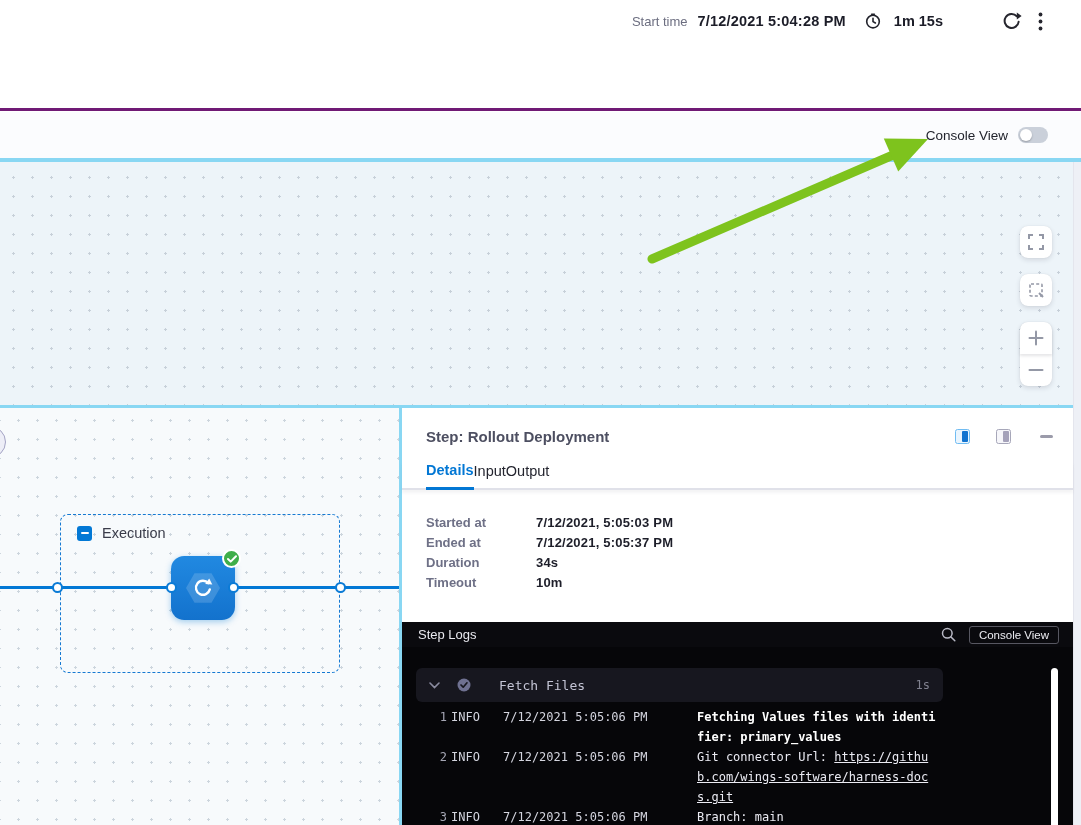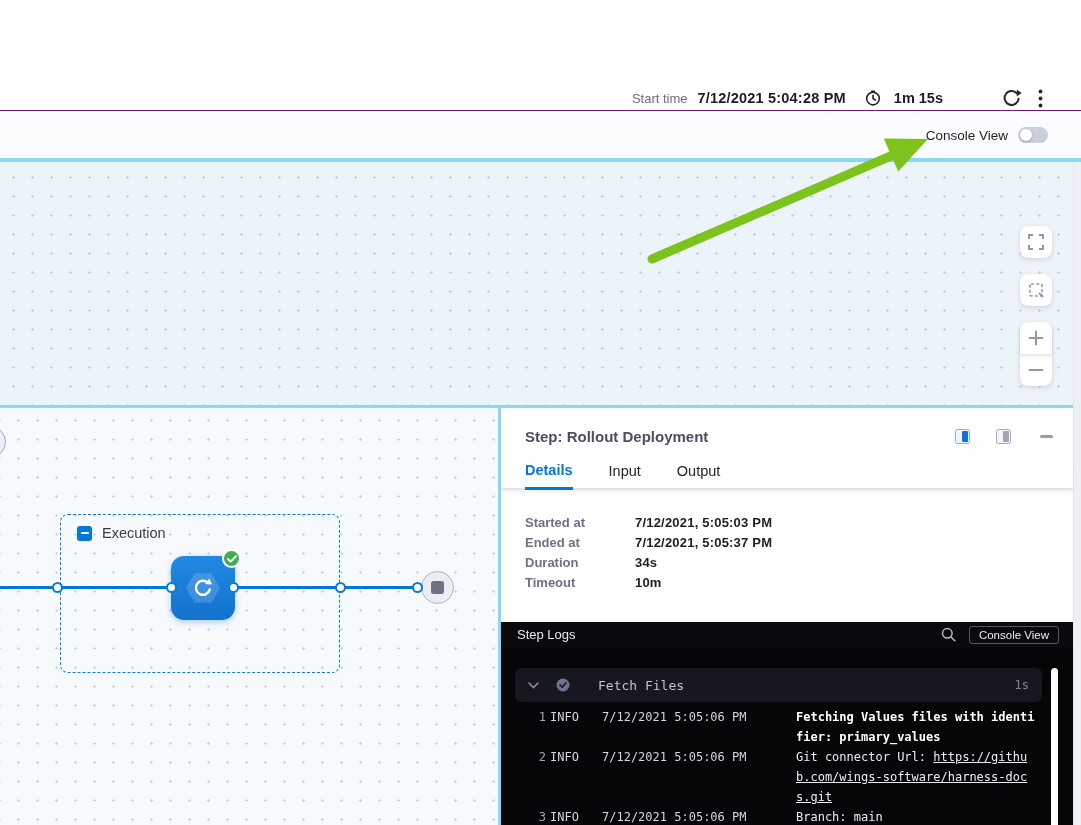--- a/index.html
+++ b/index.html
@@ -1,22 +1,22 @@
 <!DOCTYPE html>
 <html><head>
 <meta charset="utf-8">
 <style>
   * { box-sizing: border-box; margin: 0; padding: 0; }
   html,body { width:1081px; height:825px; overflow:hidden; background:#fff;
     font-family:"Liberation Sans", sans-serif; position:relative; }
 
   
   .hdr { position:absolute; top:0; left:0; width:1081px; height:111px; background:#fff;
-         border-bottom:1px solid #701a75; display:flex; justify-content:flex-end;
-         align-items:flex-end; padding:9px 38px 0 0; }
+         border-bottom:3px solid #701a75; display:flex; justify-content:flex-end;
+         align-items:flex-start; padding:9px 38px 0 0; }
   .hdr-row { display:flex; align-items:center; height:24px; }
   .lbl-muted { font-size:13px; color:#6c6e80; }
   .hdr-val { font-size:14.5px; font-weight:700; color:#1c1d28; margin-left:10px; letter-spacing:.2px;}
   .hdr-elapsed { font-size:14.5px; font-weight:700; color:#1c1d28; margin-left:12px; }
   .clockwrap { margin-left:18px; display:flex; align-items:center; }
   .iconbtn { background:none; border:none; cursor:pointer; display:flex; align-items:center; }
   .refreshbtn { margin-left:58px; }
   .kebabbtn { margin-left:16px; }
 
   
@@ -32,21 +32,21 @@
   
   .dotbg { background-color:#edf4f9;
            background-image: radial-gradient(circle, #c7d0d9 1.2px, transparent 1.4px);
            background-size:19px 19px; background-position:4px 6px; }
   .canvas1 { position:absolute; top:162px; left:0; width:1073px; height:243px; }
   .pg-scroll { position:absolute; top:162px; right:0; width:8px; height:663px; background:#eef0f6;
                border-left:1px solid #e4e5ed; }
   .cyan-mid { position:absolute; top:405px; left:0; width:1073px; height:3px; background:#89d7f3; }
 
   .bottom { position:absolute; top:408px; left:0; width:1073px; height:417px; display:flex; }
-  .canvas2 { width:501px; height:100%; position:relative; overflow:hidden;
+  .canvas2 { width:402px; height:100%; position:relative; overflow:hidden;
              border-right:3px solid #89d7f3; background-color:#f7fafc;
              background-image: radial-gradient(circle, #ccd5dd 1.1px, transparent 1.3px);
              background-size:19px 19px; background-position:9px 3px; }
 
   
   .zbtn { position:absolute; right:29px; width:32px; height:32px; background:#fff; border:none;
           border-radius:8px; box-shadow:0 2px 5px rgba(40,41,61,.14), 0 0 1px rgba(40,41,61,.12);
           display:flex; align-items:center; justify-content:center; cursor:pointer; }
   .zstack { position:absolute; right:29px; top:322px; width:32px; height:64px; background:#fff;
             border-radius:8px; box-shadow:0 2px 5px rgba(40,41,61,.14), 0 0 1px rgba(40,41,61,.12);
@@ -90,21 +90,21 @@
   .split1 { width:15px; height:15px; border:1.5px solid #70bcf2; border-radius:2.5px;
             background:#eaf5fe; position:relative; cursor:pointer; padding:0; }
   .split1::after { content:""; position:absolute; top:1px; bottom:1px; right:1px; width:6px;
             background:#1173cf; border-radius:1px; }
   .split2 { width:15px; height:15px; border:1.5px solid #a7a7b9; border-radius:2.5px;
             background:#f6f6fa; position:relative; margin-left:14px; cursor:pointer; padding:0; }
   .split2::after { content:""; position:absolute; top:1px; bottom:1px; right:1px; width:6px;
             background:#a5a2ba; border-radius:1px; }
   .mindash { width:13px; height:3px; background:#9b9baa; border-radius:1.5px; margin-left:17px;
              border:none; cursor:pointer; }
-  .tabs { display:flex; gap:36px; padding-left:24px; margin-top:17px; border-bottom:2px solid #e0e1e9;
+  .tabs { display:flex; padding-left:24px; margin-top:17px; border-bottom:2px solid #e0e1e9;
           box-shadow:0 3px 3px rgba(96,97,112,.07); }
   .tab { font-size:14.5px; color:#23242e; padding-bottom:9px; background:none; border:none;
          cursor:pointer; }
   .tab.active { color:#0277d4; font-weight:700; border-bottom:3px solid #0277d4; margin-bottom:-2px; }
   .details { padding:23px 0 0 24px; }
   .drow { display:flex; line-height:20px; }
   .dlabel { width:110px; font-size:13px; font-weight:600; color:#6e7086; }
   .dvalue { font-size:13px; font-weight:700; color:#1d1e29; letter-spacing:.2px; }
 
   

